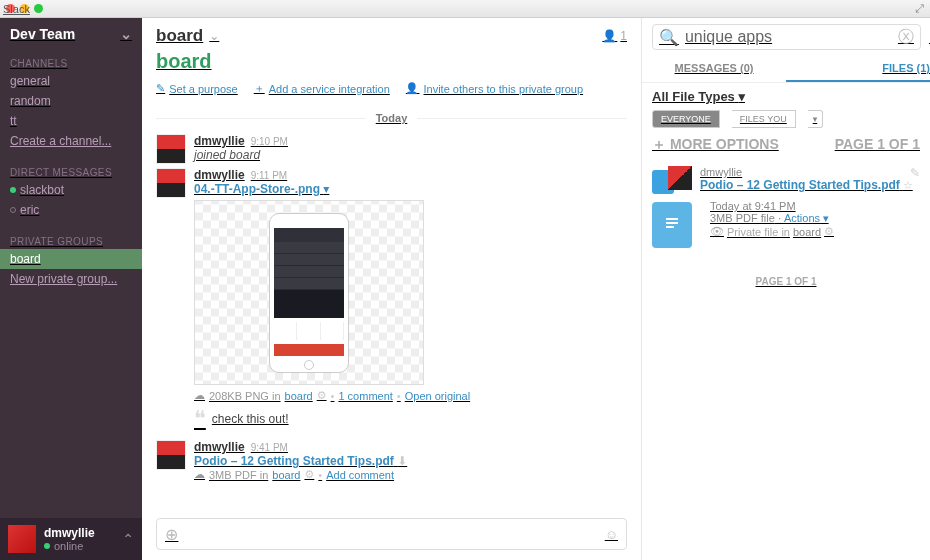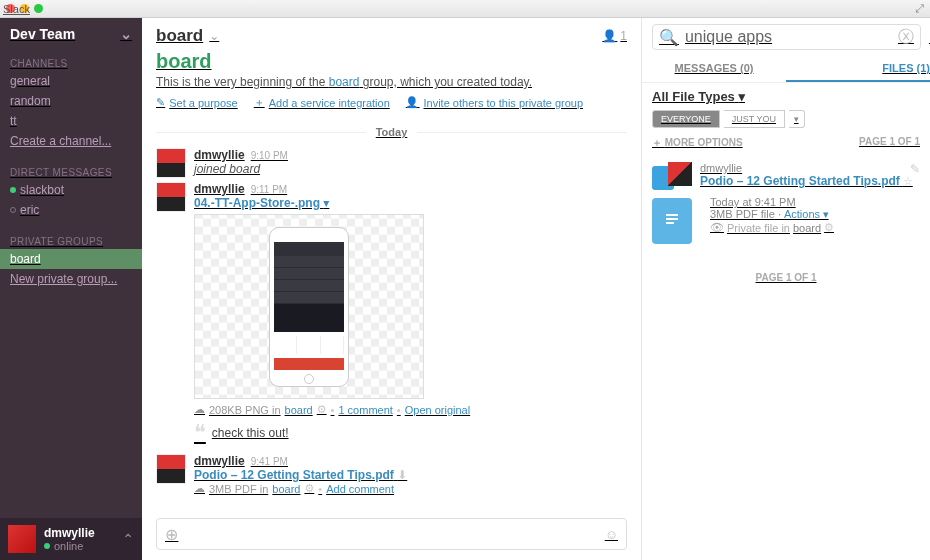--- a/index.html
+++ b/index.html
@@ -71,27 +71,27 @@
 .right{width:288px;display:flex;flex-direction:column;}
 .top-tools{display:flex;align-items:center;gap:8px;padding:6px 10px;}
 .search{flex:1;border:1px solid #ddd;border-radius:4px;height:26px;display:flex;align-items:center;padding:0 6px;gap:6px;}
 .search input{border:none;outline:none;flex:1;font-size:16px;color:#666;}
 .search-x{color:#bbb;cursor:pointer;}
 .tool-icon{color:#555;cursor:pointer;font-size:15px;}
 .tabs{display:flex;border-bottom:1px solid #eee;font-size:11px;font-weight:700;}
 .tab{flex:1;text-align:center;padding:6px 0;color:#888;cursor:pointer;}
 .tab.active{color:#3a8dc0;border-bottom:2px solid #3a8dc0;text-align:right;}
 .filter-head{padding:6px 10px;font-size:13px;font-weight:700;color:#333;}
-.pill-row{display:flex;gap:4px;padding:0 10px 4px;}
+.pill-row{display:flex;gap:12px;padding:0 10px 4px;}
 .pill{border:1px solid #ccc;font-size:9px;padding:3px 8px;cursor:pointer;color:#888;}
 .pill.active{background:#888;color:#fff;}
 .pill:first-child{border-radius:3px 0 0 3px;}
 .pill:nth-child(2){border-left:none;}
 .pill.drop{border-left:none;border-radius:0 3px 3px 0;padding:3px 5px;}
-.more-row{display:flex;justify-content:space-between;padding:4px 10px;font-size:10px;color:#aaa;font-weight:700;}
+.more-row{display:flex;justify-content:space-between;padding:4px 10px;font-size:14px;color:#aaa;font-weight:700;}
 .file-card{display:flex;gap:8px;padding:8px 10px;position:relative;}
 .fc-icons{width:40px;position:relative;}
 .fc-icon1{width:22px;height:24px;background:#3aa3e0;border-radius:3px;position:absolute;left:0;top:4px;}
 .fc-icon2{width:24px;height:24px;background:linear-gradient(135deg,#d33 50%,#222 50%);position:absolute;left:16px;top:0;}
 .fc-body{flex:1;font-size:11px;}
 .fc-user{color:#888;}
 .fc-title{color:#3a8dc0;font-weight:700;font-size:12px;}
 .fc-star{color:#ccc;}
 .fc-meta{color:#888;}
 .fc-actions{color:#3a8dc0;}
@@ -167,23 +167,20 @@
     <div class="center">
       <div class="ch-header">
         <span class="ch-title">board</span>
         <span class="ch-drop">⌄</span>
         <span class="ch-members">
           <span>👤</span>
           <span>1</span>
         </span>
       </div>
       <div class="ch-sub"><span class="ch-big">board</span></div>
-      <div class="ch-desc">
-        <span>This is the very beginning of the </span><a href="#">board</a><span> group, which you created today.</span>
-      </div>
       <div class="ch-links">
         <span>
             <span>✎</span>
             <span>Set a purpose</span>
           </span>
         <span>
             <span>＋</span>
             <span>Add a service integration</span>
           </span>
         <span>
@@ -304,21 +301,21 @@
               <polygon points="6,4 6,12 12,8" fill="#555"></polygon>
             </svg></span>
       </div>
       <div class="tabs">
         <div class="tab">MESSAGES (0)</div>
         <div class="tab active">FILES (1)</div>
       </div>
       <div class="filter-head"><span>All File Types</span> <span>▾</span></div>
       <div class="pill-row">
         <div class="pill active">EVERYONE</div>
-        <div class="pill">JUST YOU</div>
+        <div class="pill">FILES YOU</div>
         <div class="pill drop">▾</div>
       </div>
       <div class="more-row">
         <span><span>＋</span> <span>MORE OPTIONS</span></span>
         <span>PAGE 1 OF 1</span>
       </div>
 
       <div class="file-card">
         <div class="fc-icons">
           <div class="fc-icon1"></div>

